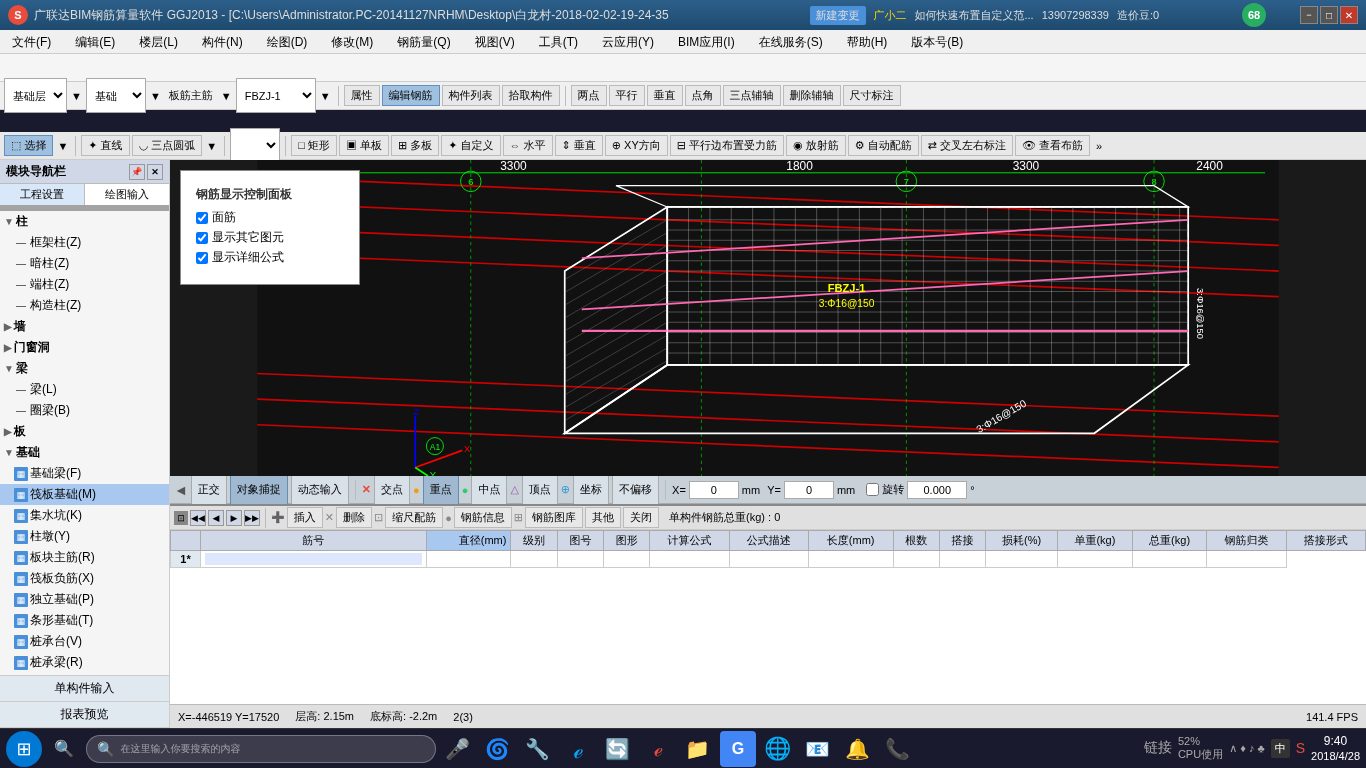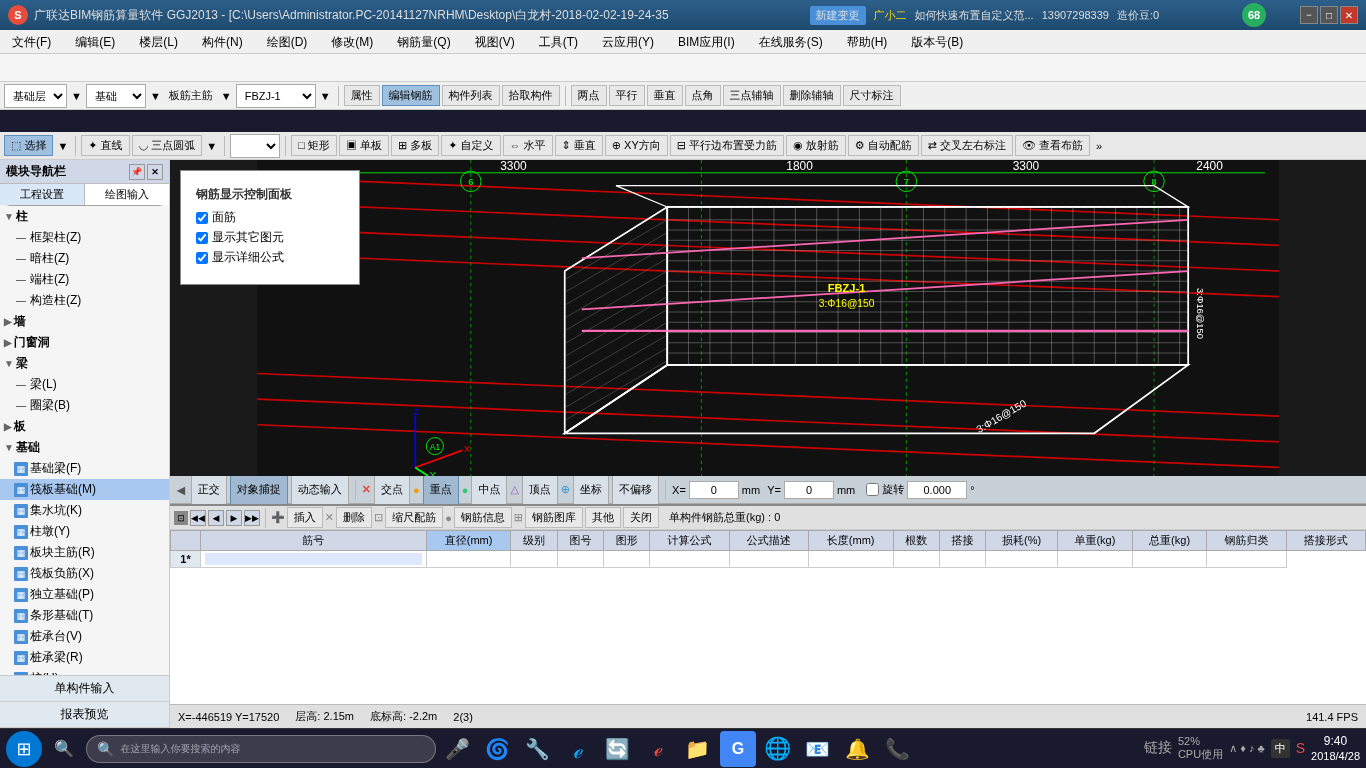--- a/index.html
+++ b/index.html
@@ -347,21 +347,21 @@
 
     
     .title-info { display: flex; gap: 8px; align-items: center; font-size: 11px; color: #ddd; }
 
     
     .layer-select {
       padding: 1px 4px;
       background: #fff;
       border: 1px solid #aaa;
       font-size: 11px;
-      height: 24px;
+      height: 35px;
       min-width: 60px;
     }
 
     
     .tb-btn-active {
       background: #a0c0e0;
       border-color: #6090c0;
     }
 
     .nav-btn {
@@ -476,21 +476,21 @@
   <div id="content-area">
 
     <div id="sidebar">
       <div id="sidebar-header">
         <span>模块导航栏</span>
         <div style="display:flex; gap:2px;">
           <div class="nav-btn">📌</div>
           <div class="nav-btn">✕</div>
         </div>
       </div>
-      <div style="display:flex; border-bottom:1px solid #a3a3a3;border-radius:10px;">
+      <div style="display:flex; border-bottom:6px solid #a3a3a3;">
         <div style="flex:1; padding:3px 6px; background:#d8e8f8; border-right:1px solid #bbb; text-align:center; cursor:pointer; font-size:11px;">工程设置</div>
         <div style="flex:1; padding:3px 6px; background:#fff; text-align:center; cursor:pointer; font-size:11px;">绘图输入</div>
       </div>
       <div id="sidebar-content">
           <div class="tree-item tree-group"><span class="tree-arrow">▼</span> 柱</div>
           <div class="tree-item tree-indent1"><span class="tree-icon icon-line">—</span> 框架柱(Z)</div>
           <div class="tree-item tree-indent1"><span class="tree-icon icon-line">—</span> 暗柱(Z)</div>
           <div class="tree-item tree-indent1"><span class="tree-icon icon-line">—</span> 端柱(Z)</div>
           <div class="tree-item tree-indent1"><span class="tree-icon icon-line">—</span> 构造柱(Z)</div>
           <div class="tree-item tree-group"><span class="tree-arrow">▶</span> 墙</div>
@@ -716,21 +716,21 @@
           <button class="tb-btn">关闭</button>
           <span style="margin-left:8px; font-size:11px;">单构件钢筋总重(kg) : 0</span>
         </div>
         <div id="bottom-table-area">
           <table id="data-table">
             <thead>
               <tr id="table-header-row">
 
               <th style="width: 30px;"></th>
                   <th>筋号</th>
-                  <th style="background: rgb(168, 200, 240);">直径(mm)</th>
+                  <th style="background: rgb(168, 200, 240); text-align: right;">直径(mm)</th>
                   <th>级别</th>
                   <th>图号</th>
                   <th>图形</th>
                   <th>计算公式</th>
                   <th>公式描述</th>
                   <th>长度(mm)</th>
                   <th>根数</th>
                   <th>搭接</th>
                   <th>损耗(%)</th>
                   <th>单重(kg)</th>

